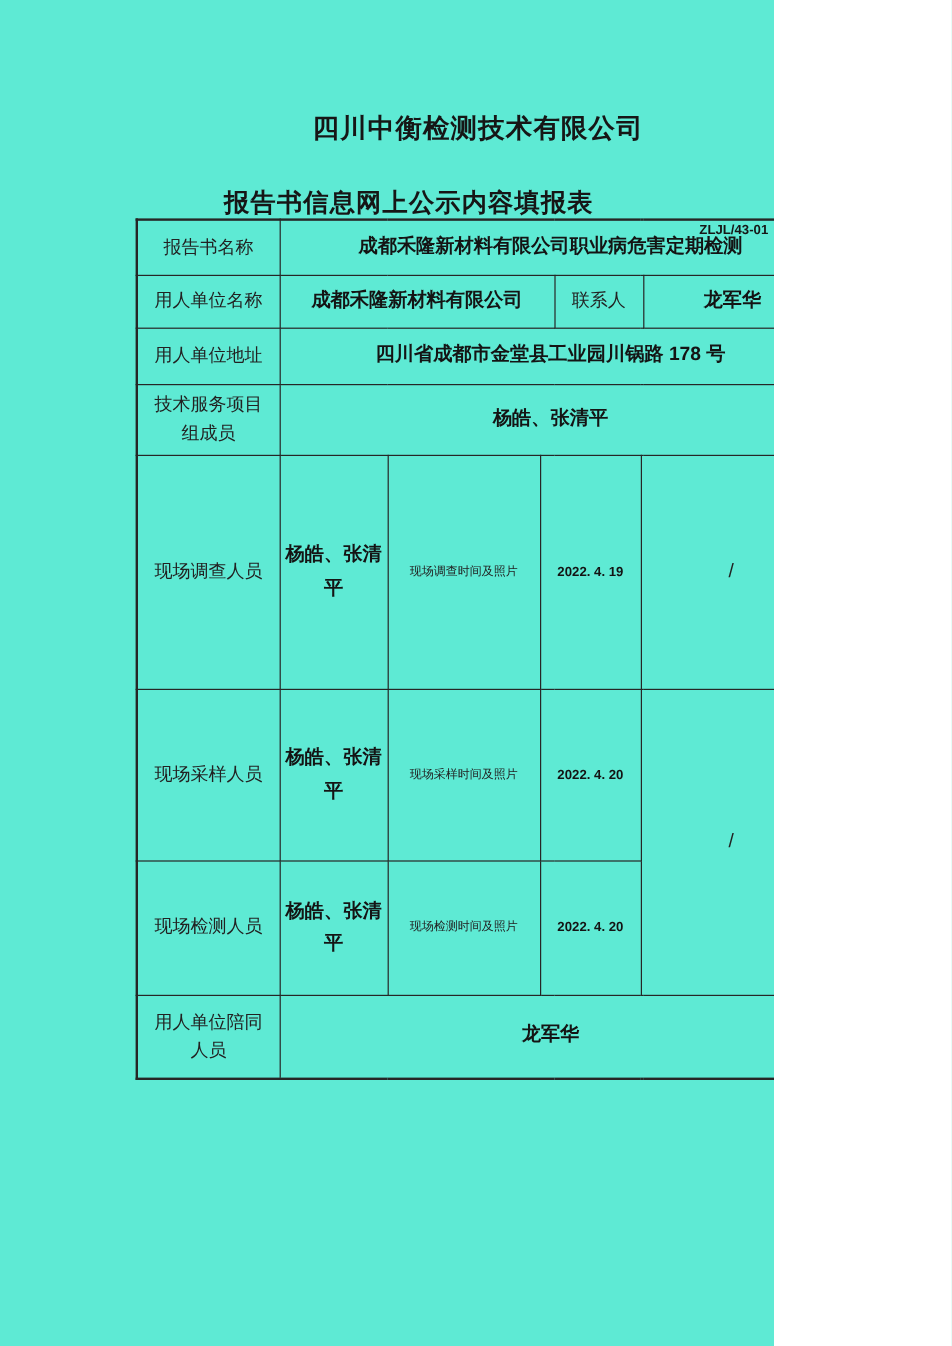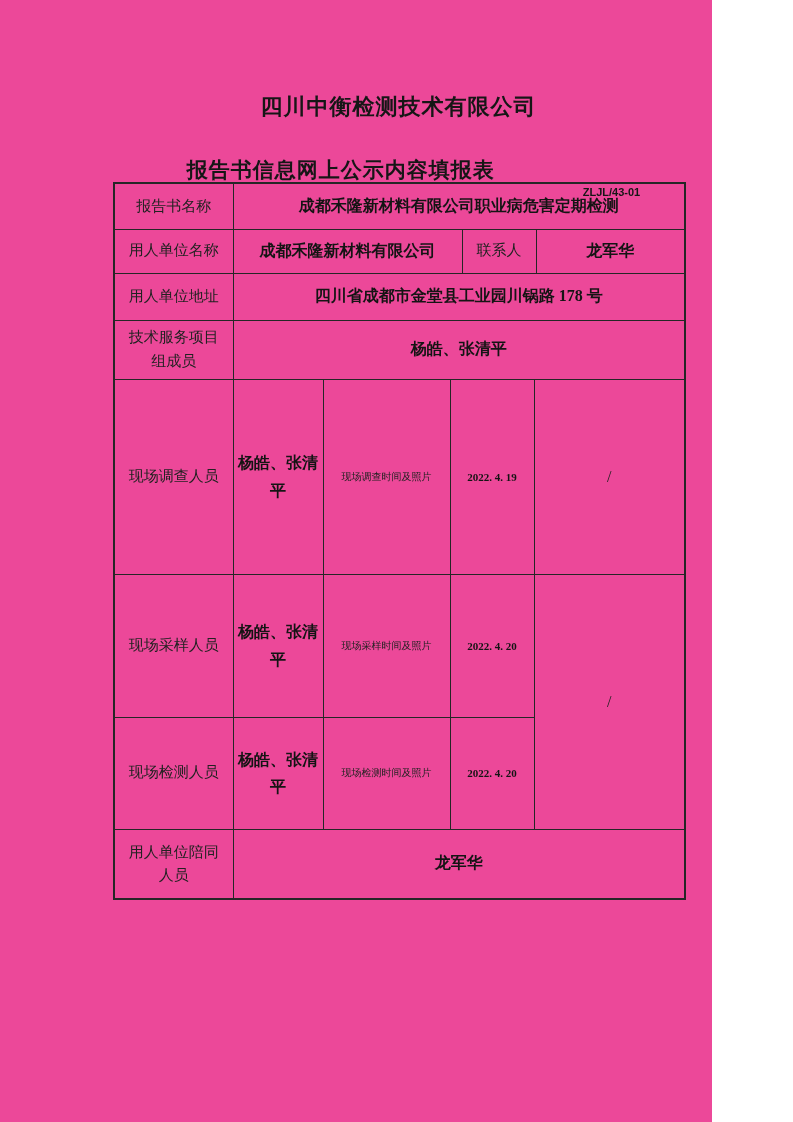--- a/index.html
+++ b/index.html
@@ -3,23 +3,23 @@
 <meta charset="utf-8">
 <style>
   * { margin: 0; padding: 0; box-sizing: border-box; }
   html, body { background: #ffffff; }
   body {
     font-family: "Liberation Sans", "DejaVu Sans", sans-serif;
     color: #1b1b1b;
   }
   .page {
     position: relative;
-    width: 712px;
+    width: 645px;
     height: 1122px;
-    background: #ec4899;
+    background: #5eead4;
     overflow: hidden;
   }
   .doc-title {
     position: absolute;
     top: 92px;
     left: 113px;
     width: 571px;
     text-align: center;
     font-size: 22px;
     line-height: 30px;
@@ -54,21 +54,20 @@
     margin-top: 40px;
   }
   table.form-table {
     position: absolute;
     top: 182px;
     left: 113px;
     width: 571px;
     border-collapse: collapse;
     table-layout: fixed;
     border: 2px solid #262626;
-    font-family: Liberation Serif, serif;
   }
   td {
     border: 1px solid #262626;
     text-align: center;
     vertical-align: middle;
     overflow: hidden;
   }
   .lbl {
     font-size: 15px;
     font-weight: 400;

